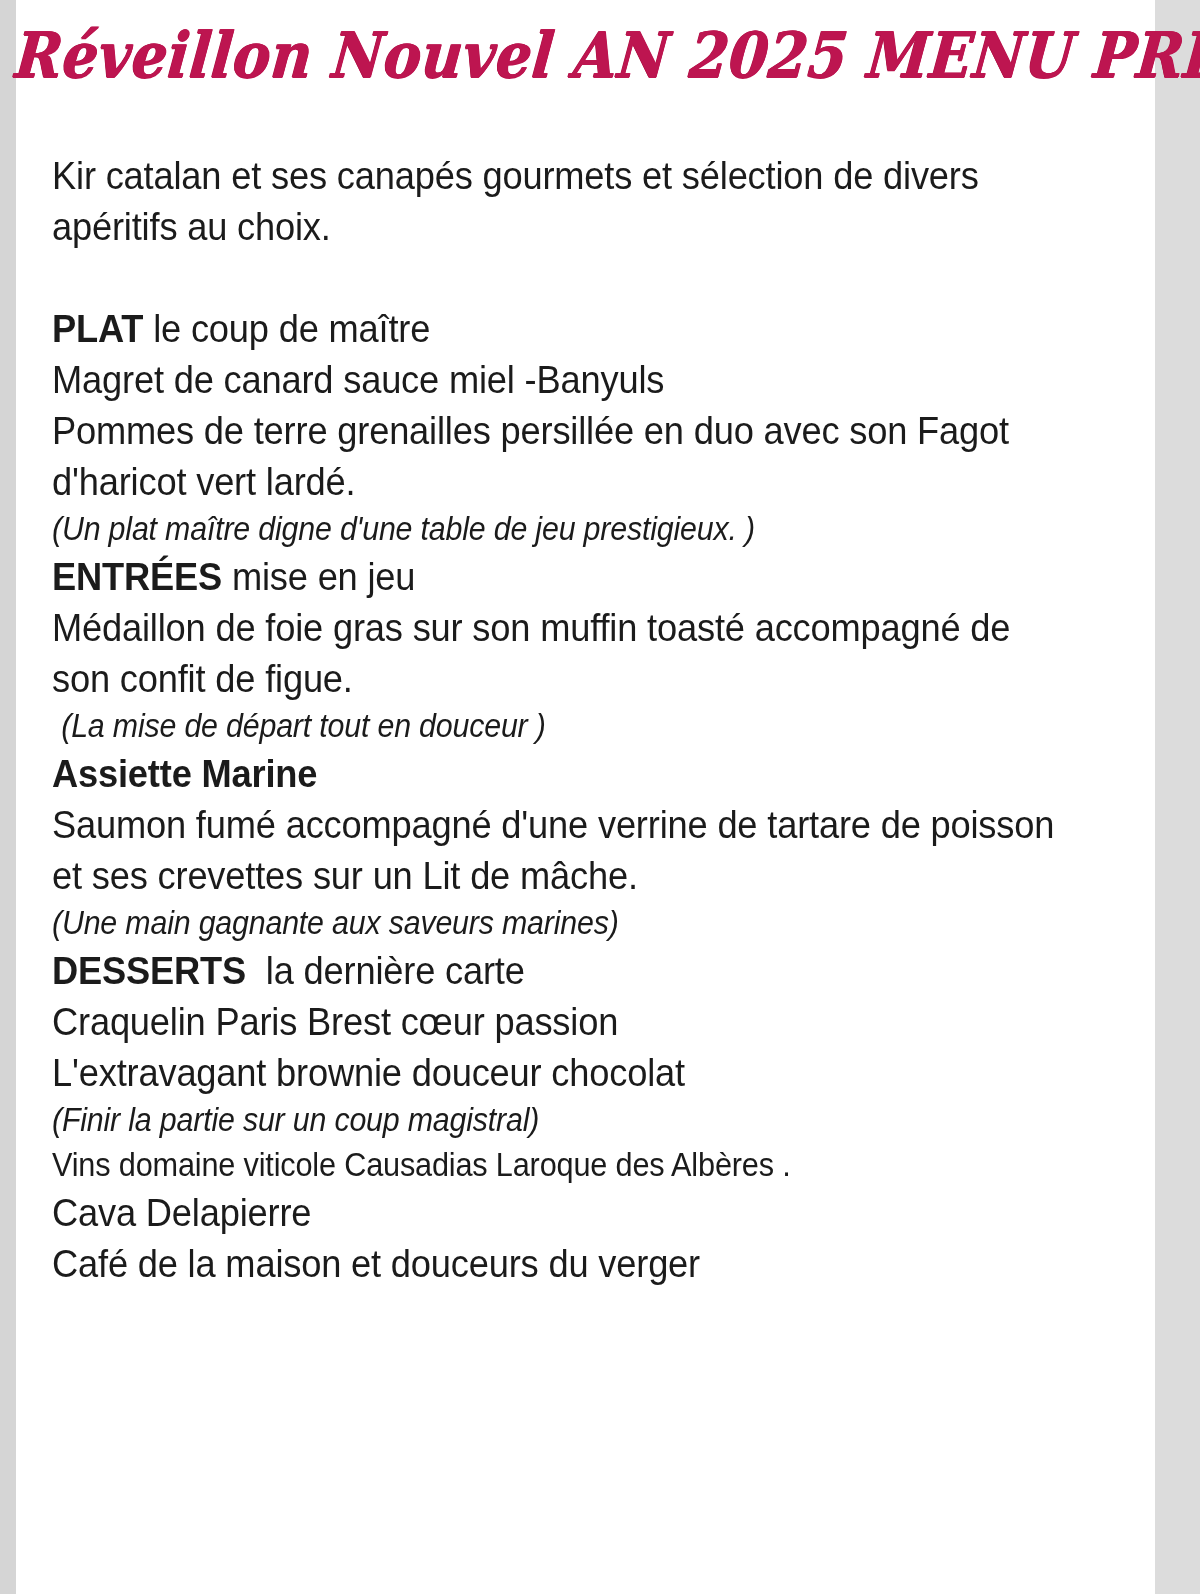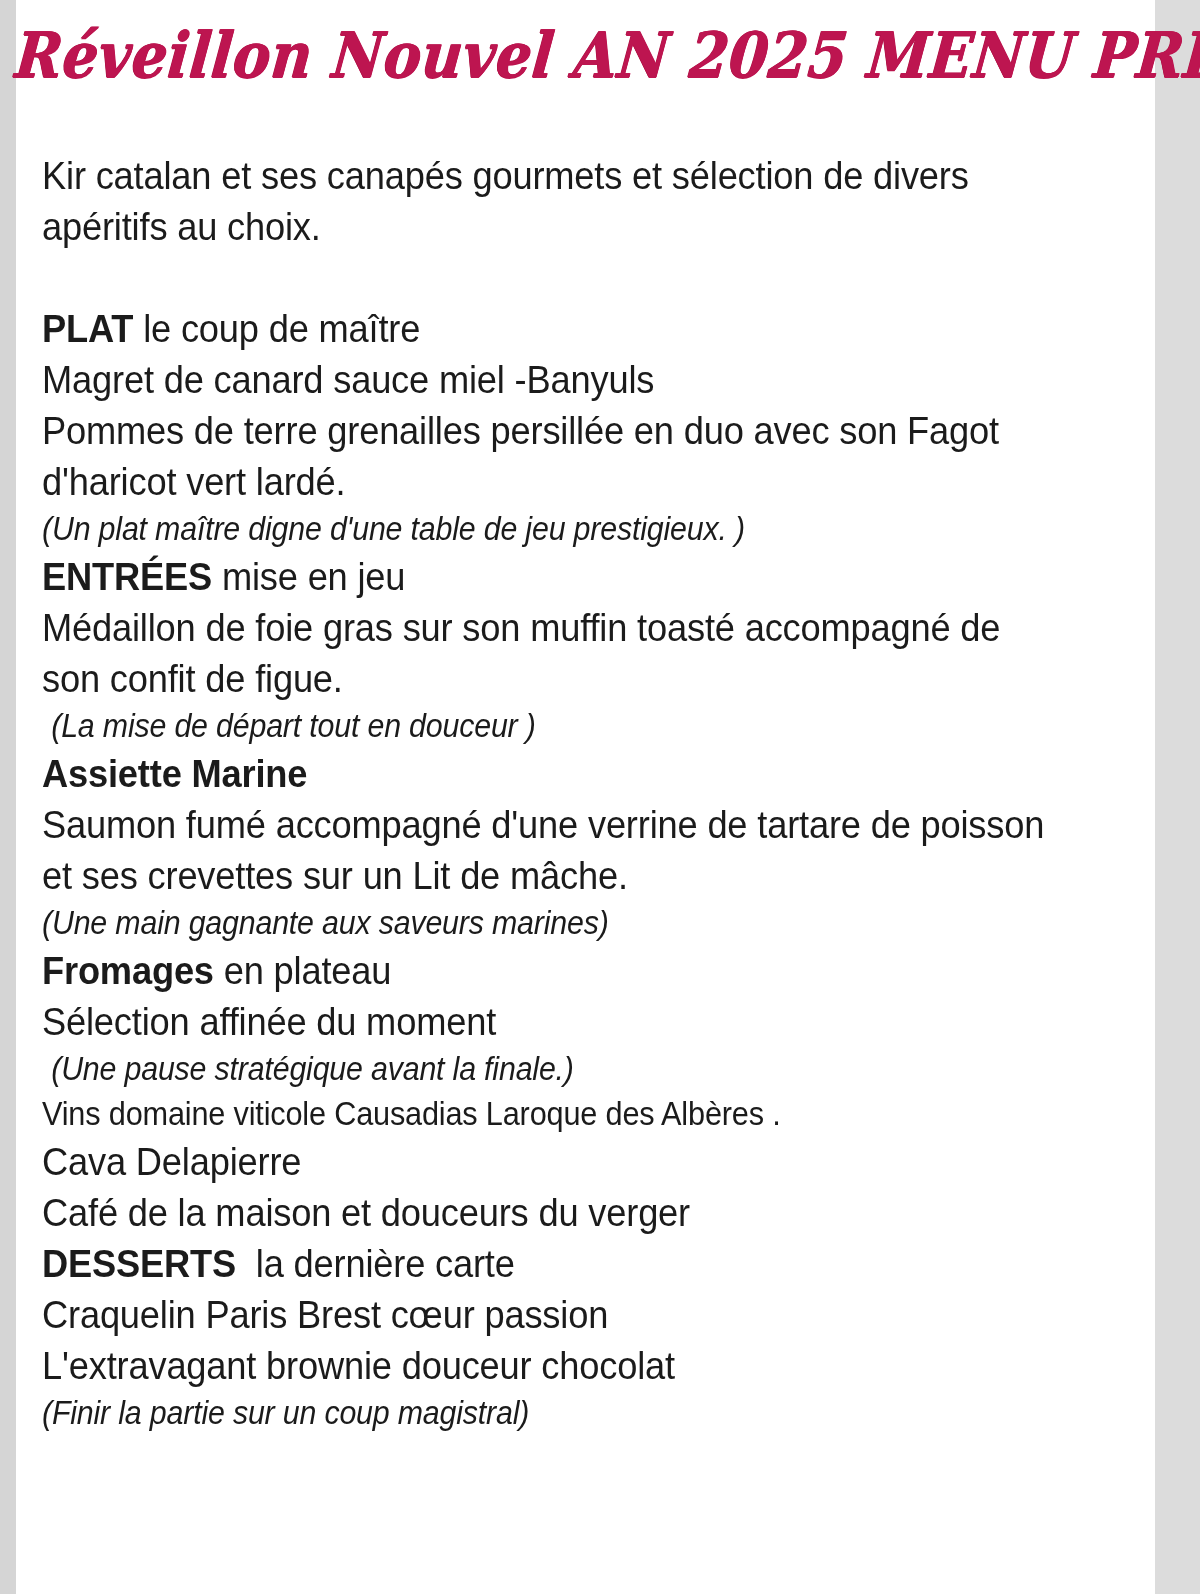--- a/index.html
+++ b/index.html
@@ -63,21 +63,21 @@
     transform-origin: center center;
     text-shadow:
       0.5px 0 0 #bd1550,
       -0.5px 0 0 #a8113f,
       0 0.5px 0 #bd1550;
   }
 
   
   .body {
     position: absolute;
-    left: 26px;
+    left: 36px;
     top: 150px;
     width: 1090px;
     color: #1b1b1b;
   }
   .line {
     font-size: 39px;
     line-height: 51px;
     font-stretch: condensed;
     transform: scaleX(0.93);
     transform-origin: left center;
@@ -151,34 +151,29 @@
         <div class="line bold-lead"><b>ENTRÉES</b><span> mise en jeu</span></div>
         <div class="line">Médaillon de foie gras sur son muffin toasté accompagné de</div>
         <div class="line">son confit de figue.</div>
         <div class="note indented">(La mise de départ tout en douceur )</div>
         <div class="line bold-lead"><b>Assiette Marine</b></div>
         <div class="line">Saumon fumé accompagné d'une verrine de tartare de poisson</div>
         <div class="line">et ses crevettes sur un Lit de mâche.</div>
         <div class="note">(Une main gagnante aux saveurs marines)</div>
       </div>
 
+
       <div class="block">
-        <div class="line bold-lead"><b>Fromages</b><span> en plateau</span></div>
-        <div class="line">Sélection affinée du moment</div>
-        <div class="note indented">(Une pause stratégique avant la finale.)</div>
+        <div class="line bold-lead"><b>DESSERTS</b><span>  la dernière carte</span></div>
+        <div class="line">Craquelin Paris Brest cœur passion</div>
+        <div class="line">L'extravagant brownie douceur chocolat</div>
+        <div class="note">(Finir la partie sur un coup magistral)</div>
       </div>
 
       <div class="block">
         <div class="small-line">Vins domaine viticole Causadias Laroque des Albères .</div>
         <div class="line">Cava Delapierre</div>
         <div class="line">Café de la maison et douceurs du verger</div>
       </div>
 
-      <div class="block">
-        <div class="line bold-lead"><b>DESSERTS</b><span>  la dernière carte</span></div>
-        <div class="line">Craquelin Paris Brest cœur passion</div>
-        <div class="line">L'extravagant brownie douceur chocolat</div>
-        <div class="note">(Finir la partie sur un coup magistral)</div>
-      </div>
-
     </div>
   </div>
 </div>
 
 </body></html>

